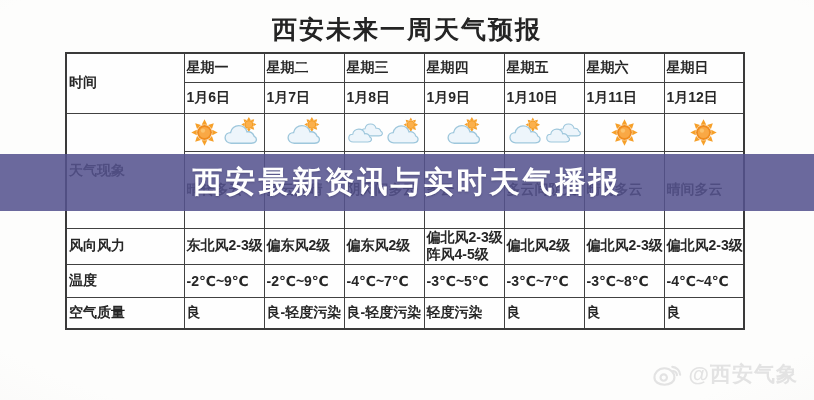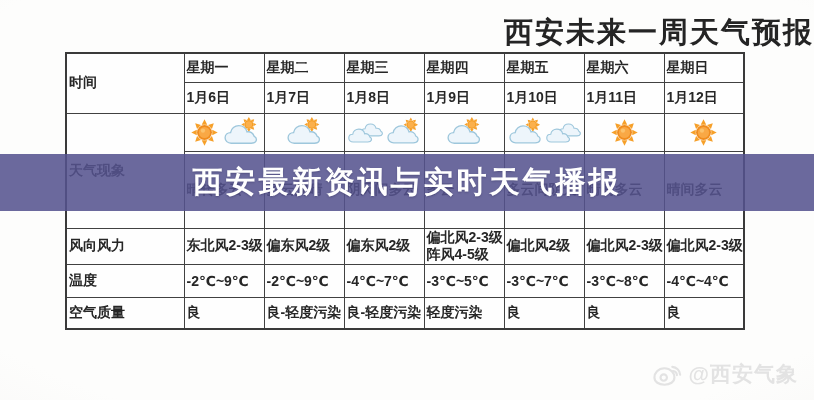--- a/index.html
+++ b/index.html
@@ -2,22 +2,22 @@
 <html><head>
 <meta charset="utf-8">
 <style>
   html,body{margin:0;padding:0;}
   body{font-family:"Liberation Sans","DejaVu Sans",sans-serif;}
   #stage{
     position:relative;width:814px;height:400px;overflow:hidden;
     background:radial-gradient(130% 130% at 50% 45%, #fdfdfc 50%, #efedeb 100%);
   }
   .title{
-    position:absolute;top:13px;left:0;width:100%;text-align:right;
-    font-size:29px;font-weight:bold;color:#242424;letter-spacing:2px;
+    position:absolute;top:13px;left:0;width:100%;text-align:center;
+    font-size:25px;font-weight:bold;color:#242424;letter-spacing:2px;
   }
   table.wx{
     position:absolute;left:65px;top:52px;width:678px;
     border-collapse:collapse;table-layout:fixed;
     background:#fefefe;
   }
   table.wx td{
     border:1.5px solid #414141;
     vertical-align:middle;
     color:#262626;font-weight:bold;font-size:14px;

